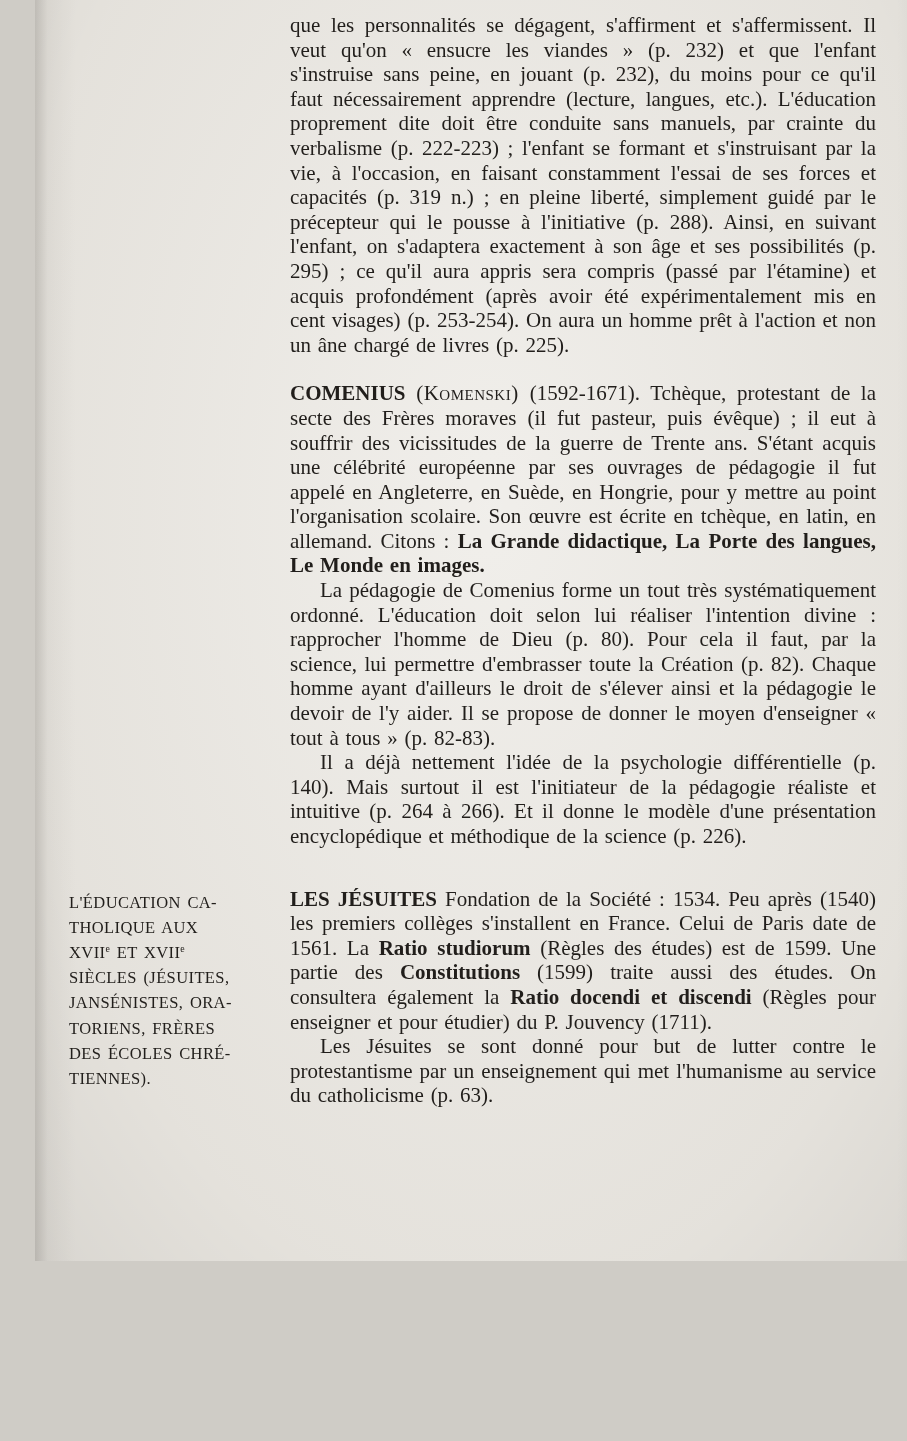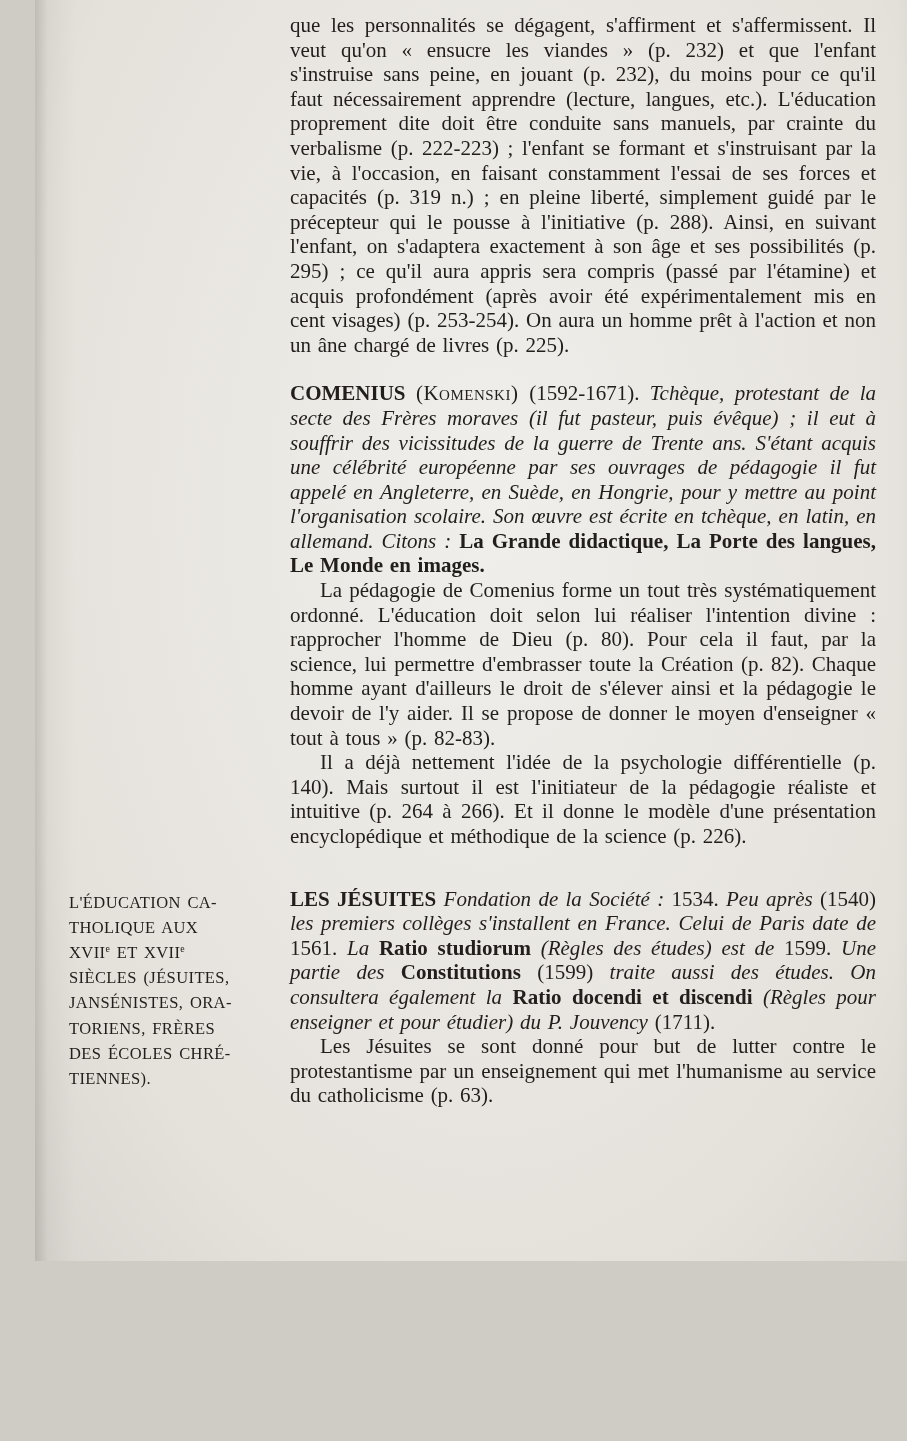--- a/index.html
+++ b/index.html
@@ -45,21 +45,21 @@
   }
   .page-number {
     position: absolute;
     left: 0; top: 1346px; width: 100%;
     text-align: center;
     font-size: 18px;
     letter-spacing: 1px;
   }
   
   .b  { font-weight: bold; }
-  .i  { font-style: italic; }
+  .i  { }
   .sc { font-variant: small-caps; letter-spacing: 0.5px; font-family: Liberation Serif, serif; }
   .sup { vertical-align: super; font-size: 0.6em; line-height: 0; }
 </style>
 </head>
 <body>
 
 <div class="page">
 
   <main class="text-column">
 

